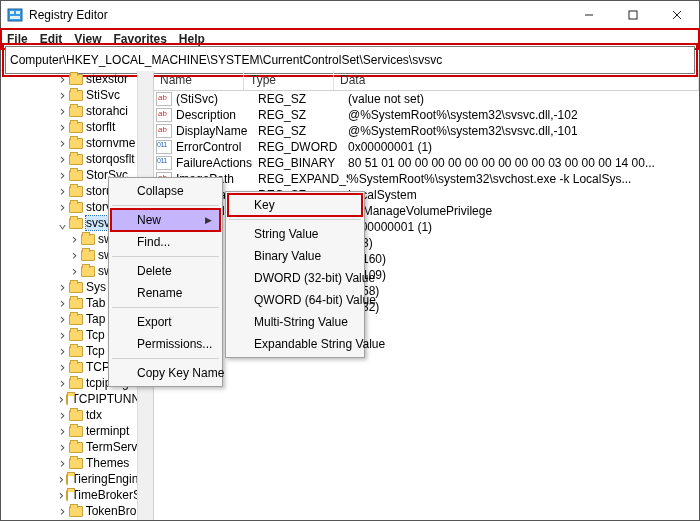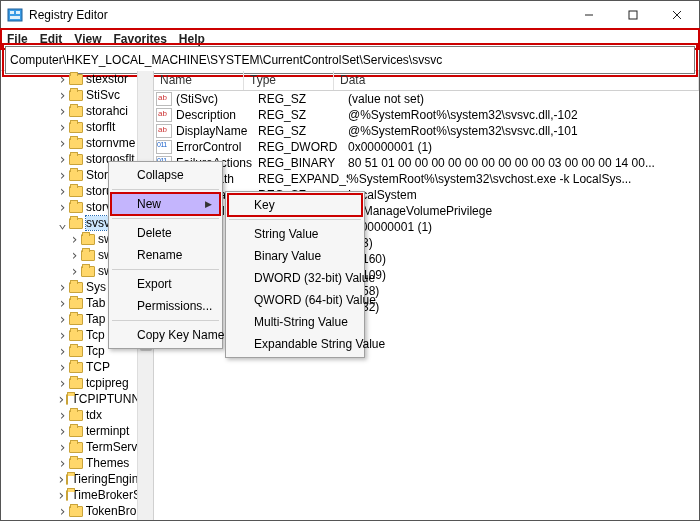--- a/index.html
+++ b/index.html
@@ -341,24 +341,25 @@
           <div class="rw">
             <span class="ic "></span>
             <span class="c c-name"></span>
             <span class="c c-type"></span>
             <span class="c c-data">0 (32)</span>
           </div>
         </div>
     </div>
   </div>
 
-  <div class="menu" id="ctx" style="left:107px; top:160px; width:115px;">
+  <div class="menu" id="ctx" style="left:107px; top:176px; width:115px;">
       <div class="mi">Collapse</div>
       <div class="sep"></div>
       <div class="mi hassub hl boxed">New</div>
+      <div class="mi">Find...</div>
       <div class="sep"></div>
       <div class="mi">Delete</div>
       <div class="mi">Rename</div>
       <div class="sep"></div>
       <div class="mi">Export</div>
       <div class="mi">Permissions...</div>
       <div class="sep"></div>
       <div class="mi">Copy Key Name</div>
     </div>
 

